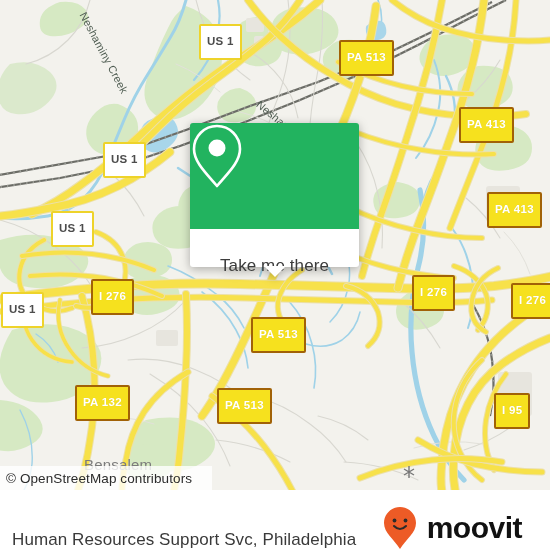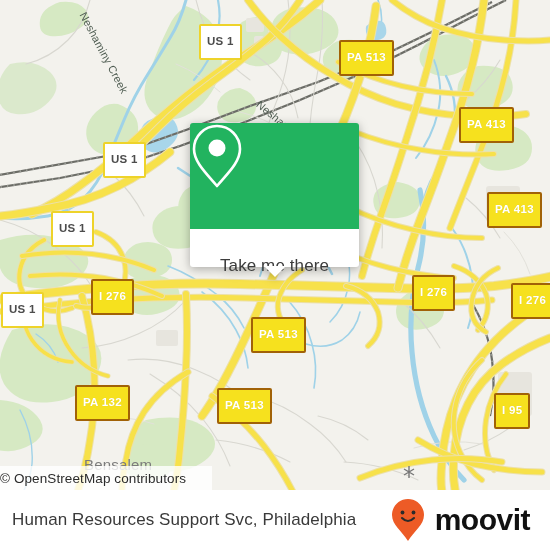--- a/index.html
+++ b/index.html
@@ -8,21 +8,21 @@
 
   
   #map{position:absolute;left:0;top:0;width:550px;height:490px;overflow:hidden;background:#f3f2ed;}
   #map svg{position:absolute;left:0;top:0;}
 
   
   #attrib{
     position:absolute;left:0;top:466px;width:212px;height:24px;
     background:rgba(255,255,255,.80);
     display:flex;align-items:center;
-    box-sizing:border-box;
+    padding-left:6px;box-sizing:border-box;
     font-size:13.5px;color:#2b2b2b;letter-spacing:.1px;white-space:nowrap;
   }
 
   
   .shield{
     position:absolute;
     box-sizing:border-box;
     display:flex;align-items:center;justify-content:center;
     font-size:11.5px;font-weight:bold;letter-spacing:.3px;
     height:17px;padding:16px 6px;border-radius:2px;white-space:nowrap;
@@ -61,22 +61,22 @@
   #card-pointer{
     position:absolute;left:50%;top:143px;margin-left:-11px;
     width:0;height:0;border-left:11px solid transparent;
     border-right:11px solid transparent;border-top:11px solid #ffffff;
   }
 
   
   #footer{
     position:absolute;left:0;top:490px;width:550px;height:60px;
     background:#ffffff;
-    display:flex;align-items:center;justify-content:space-between;
-    box-sizing:border-box;padding:0 20px 0 12px;
+    display:flex;align-items:flex-end;justify-content:space-between;
+    box-sizing:border-box;padding:0 28px 0 12px;
   }
   #footer-title{font-size:17px;color:#3a3a3a;letter-spacing:.1px;white-space:nowrap;}
   #brand{display:flex;align-items:center;gap:10px;}
   #brand-word{
     font-size:30px;font-weight:bold;color:#111;letter-spacing:-0.5px;
     line-height:1;
   }
 </style>
 </head>
 <body>

